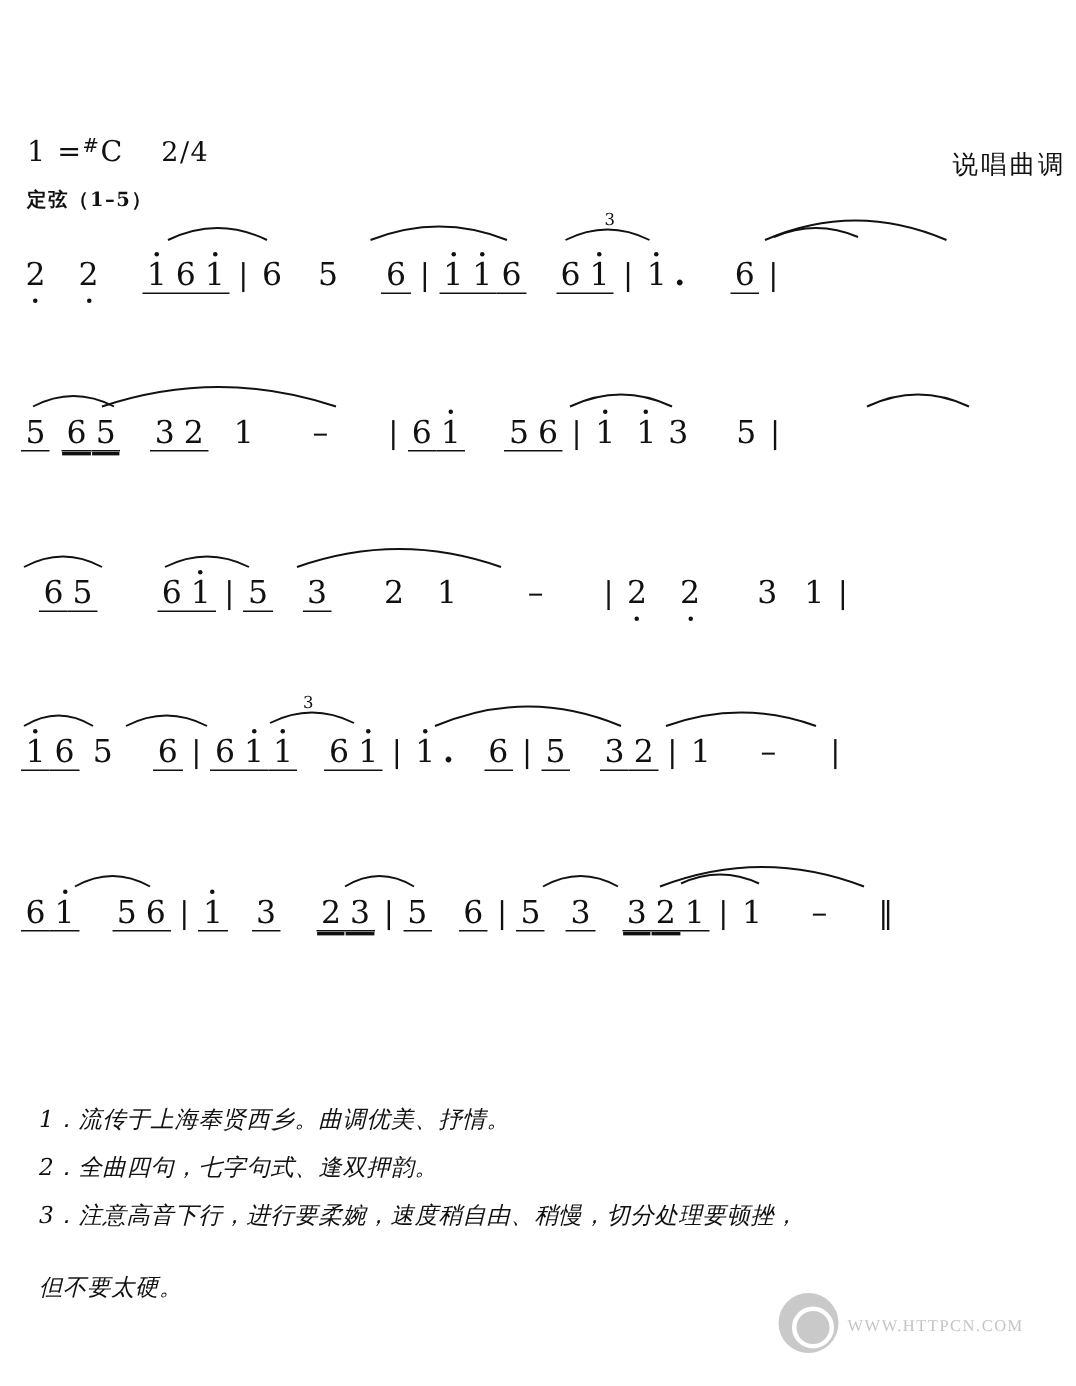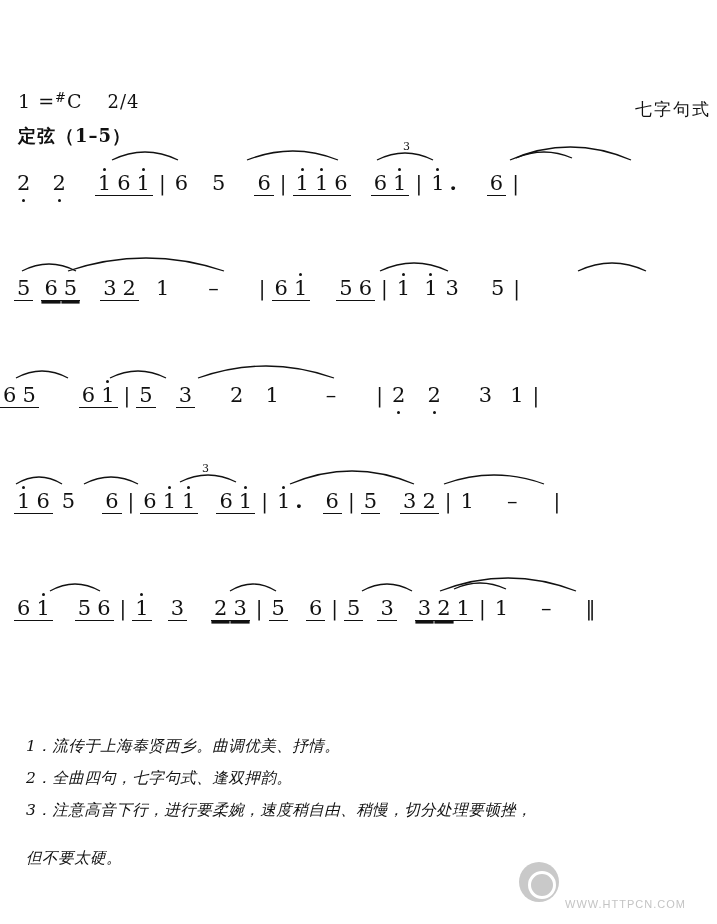--- a/index.html
+++ b/index.html
@@ -55,21 +55,21 @@
     right: 6px;
     top: 98px;
     font-size: 17px;
     font-family: "DejaVu Serif", serif;
     letter-spacing: 2px;
   }
   .tuning {
     position: absolute;
     left: 18px;
     top: 124px;
-    font-size: 18px;
+    font-size: 13px;
     font-weight: bold;
     font-family: "DejaVu Serif", serif;
     letter-spacing: 1px;
   }
   
   .staff {
     position: absolute;
     left: 0;
     width: 717px;
     height: 70px;
@@ -190,39 +190,39 @@
     left: 46px;
     top: 2px;
     font-size: 27px;
     color: #bdbdbd;
     font-family: "DejaVu Serif", serif;
     letter-spacing: 1px;
   }
   .wm-sub {
     position: absolute;
     left: 46px;
-    top: 40px;
+    top: 20px;
     font-size: 11px;
     color: #c4c4c4;
-    font-family: Liberation Sans, sans-serif;
+    font-family: Liberation Serif, serif;
     letter-spacing: 1px;
   }
 </style>
 </head>
 <body>
 
 <div class="page">
 
 
   <div class="key-sig">
     <span>1 =</span><span class="sharp">#</span><span>C</span>
     <span class="meter">2/4</span>
   </div>
 
-  <div class="style-note">七字句式</div>
+  <div class="style-note">说唱曲调</div>
   <div class="tuning">定弦（1–5）</div>
 
   <div class="staff" style="top:140px;">
     <svg class="slur" style="left:110px; top:4px;" width="70" height="20">
       <path d="M2,16 Q35,0 68,16" fill="none" stroke="#111" stroke-width="1.3"></path>
     </svg>
     <svg class="slur" style="left:245px; top:2px;" width="95" height="22">
       <path d="M2,18 Q48,0 93,18" fill="none" stroke="#111" stroke-width="1.3"></path>
     </svg>
     <svg class="slur" style="left:375px; top:6px;" width="60" height="18">
@@ -264,21 +264,21 @@
     <svg class="slur" style="left:14px; top:12px;" width="56" height="18">
       <path d="M2,14 Q28,0 54,14" fill="none" stroke="#111" stroke-width="1.3"></path>
     </svg>
     <svg class="slur" style="left:108px; top:12px;" width="60" height="18">
       <path d="M2,14 Q30,0 58,14" fill="none" stroke="#111" stroke-width="1.3"></path>
     </svg>
     <svg class="slur" style="left:196px; top:2px;" width="140" height="28">
       <path d="M2,24 Q70,0 138,24" fill="none" stroke="#111" stroke-width="1.3"></path>
     </svg>
 
-    <div class="notegroup" style="left:0;">
+    <div class="notegroup" style="left:26px;">
       <span class="n u1">6</span><span class="n u1">5</span><span class="n u1" style="margin-left:40px;">6</span><span class="n u1 dotup">1</span><span class="bar">|</span><span class="n u1">5</span><span class="n u1" style="margin-left:20px;">3</span><span class="n" style="margin-left:32px;">2</span><span class="n" style="margin-left:16px;">1</span><span class="dash" style="margin-left:40px;">–</span><span class="bar" style="margin-left:30px;">|</span><span class="n dotdn">2</span><span class="n dotdn" style="margin-left:16px;">2</span><span class="n" style="margin-left:32px;">3</span><span class="n" style="margin-left:12px;">1</span><span class="bar">|</span>
     </div>
   </div>
 
   <div class="staff" style="top:458px;">
     <svg class="slur" style="left:14px; top:12px;" width="50" height="18">
       <path d="M2,14 Q25,0 48,14" fill="none" stroke="#111" stroke-width="1.3"></path>
     </svg>
     <svg class="slur" style="left:82px; top:12px;" width="58" height="18">
       <path d="M2,14 Q29,0 56,14" fill="none" stroke="#111" stroke-width="1.3"></path>

